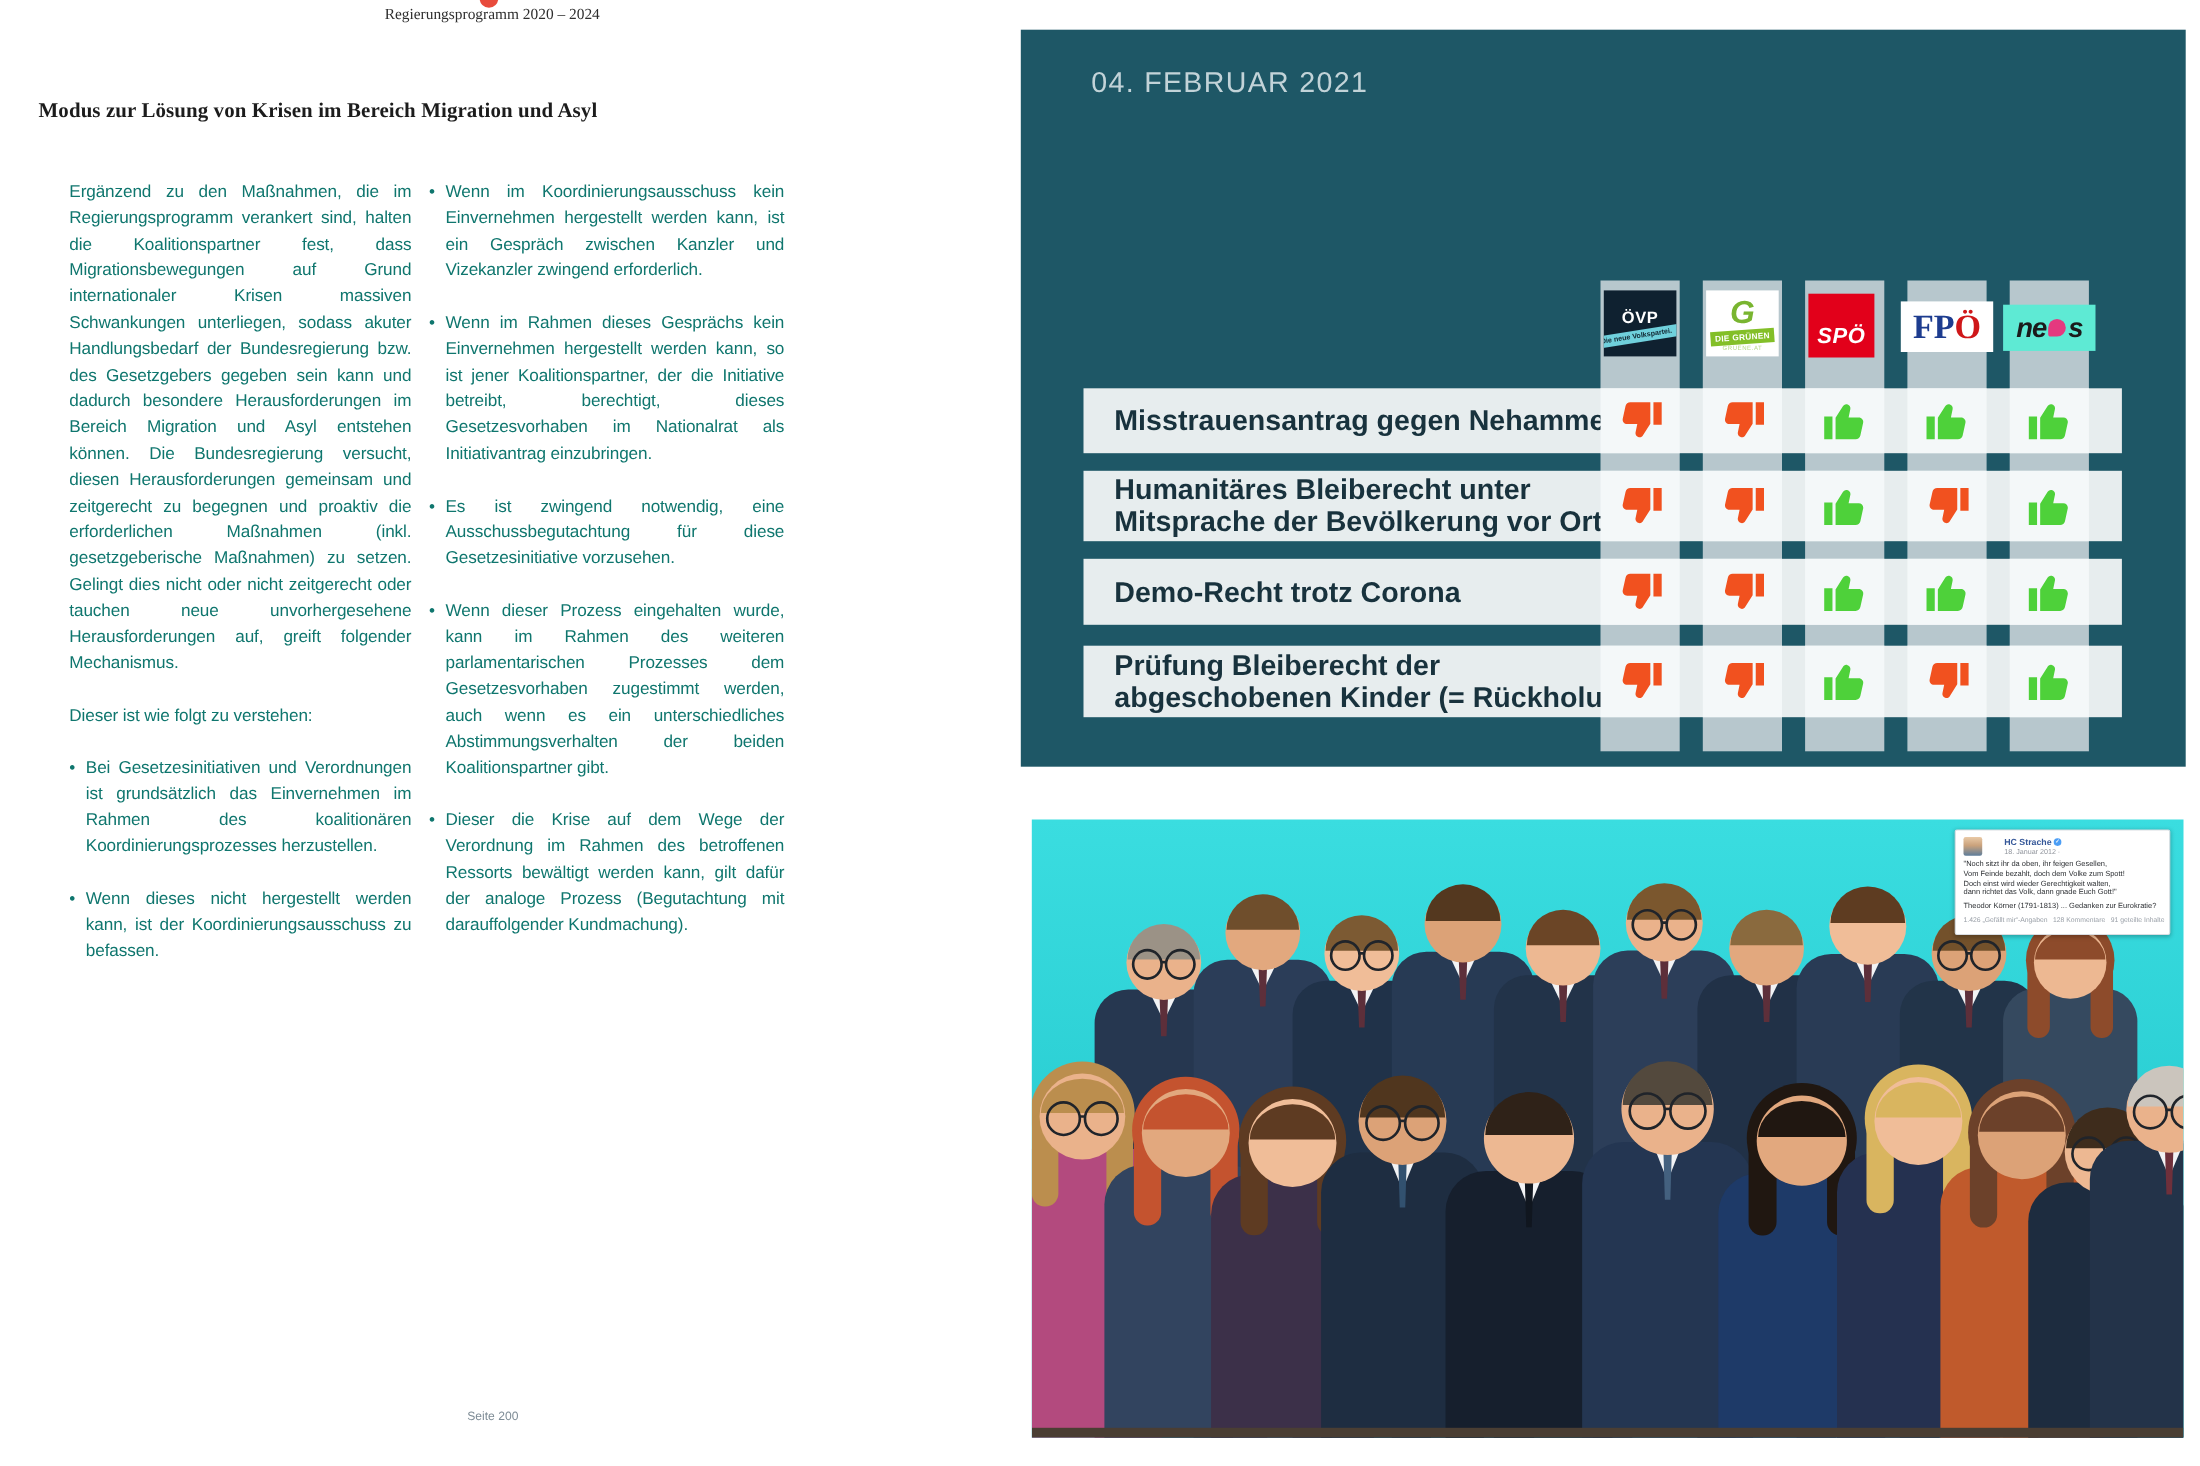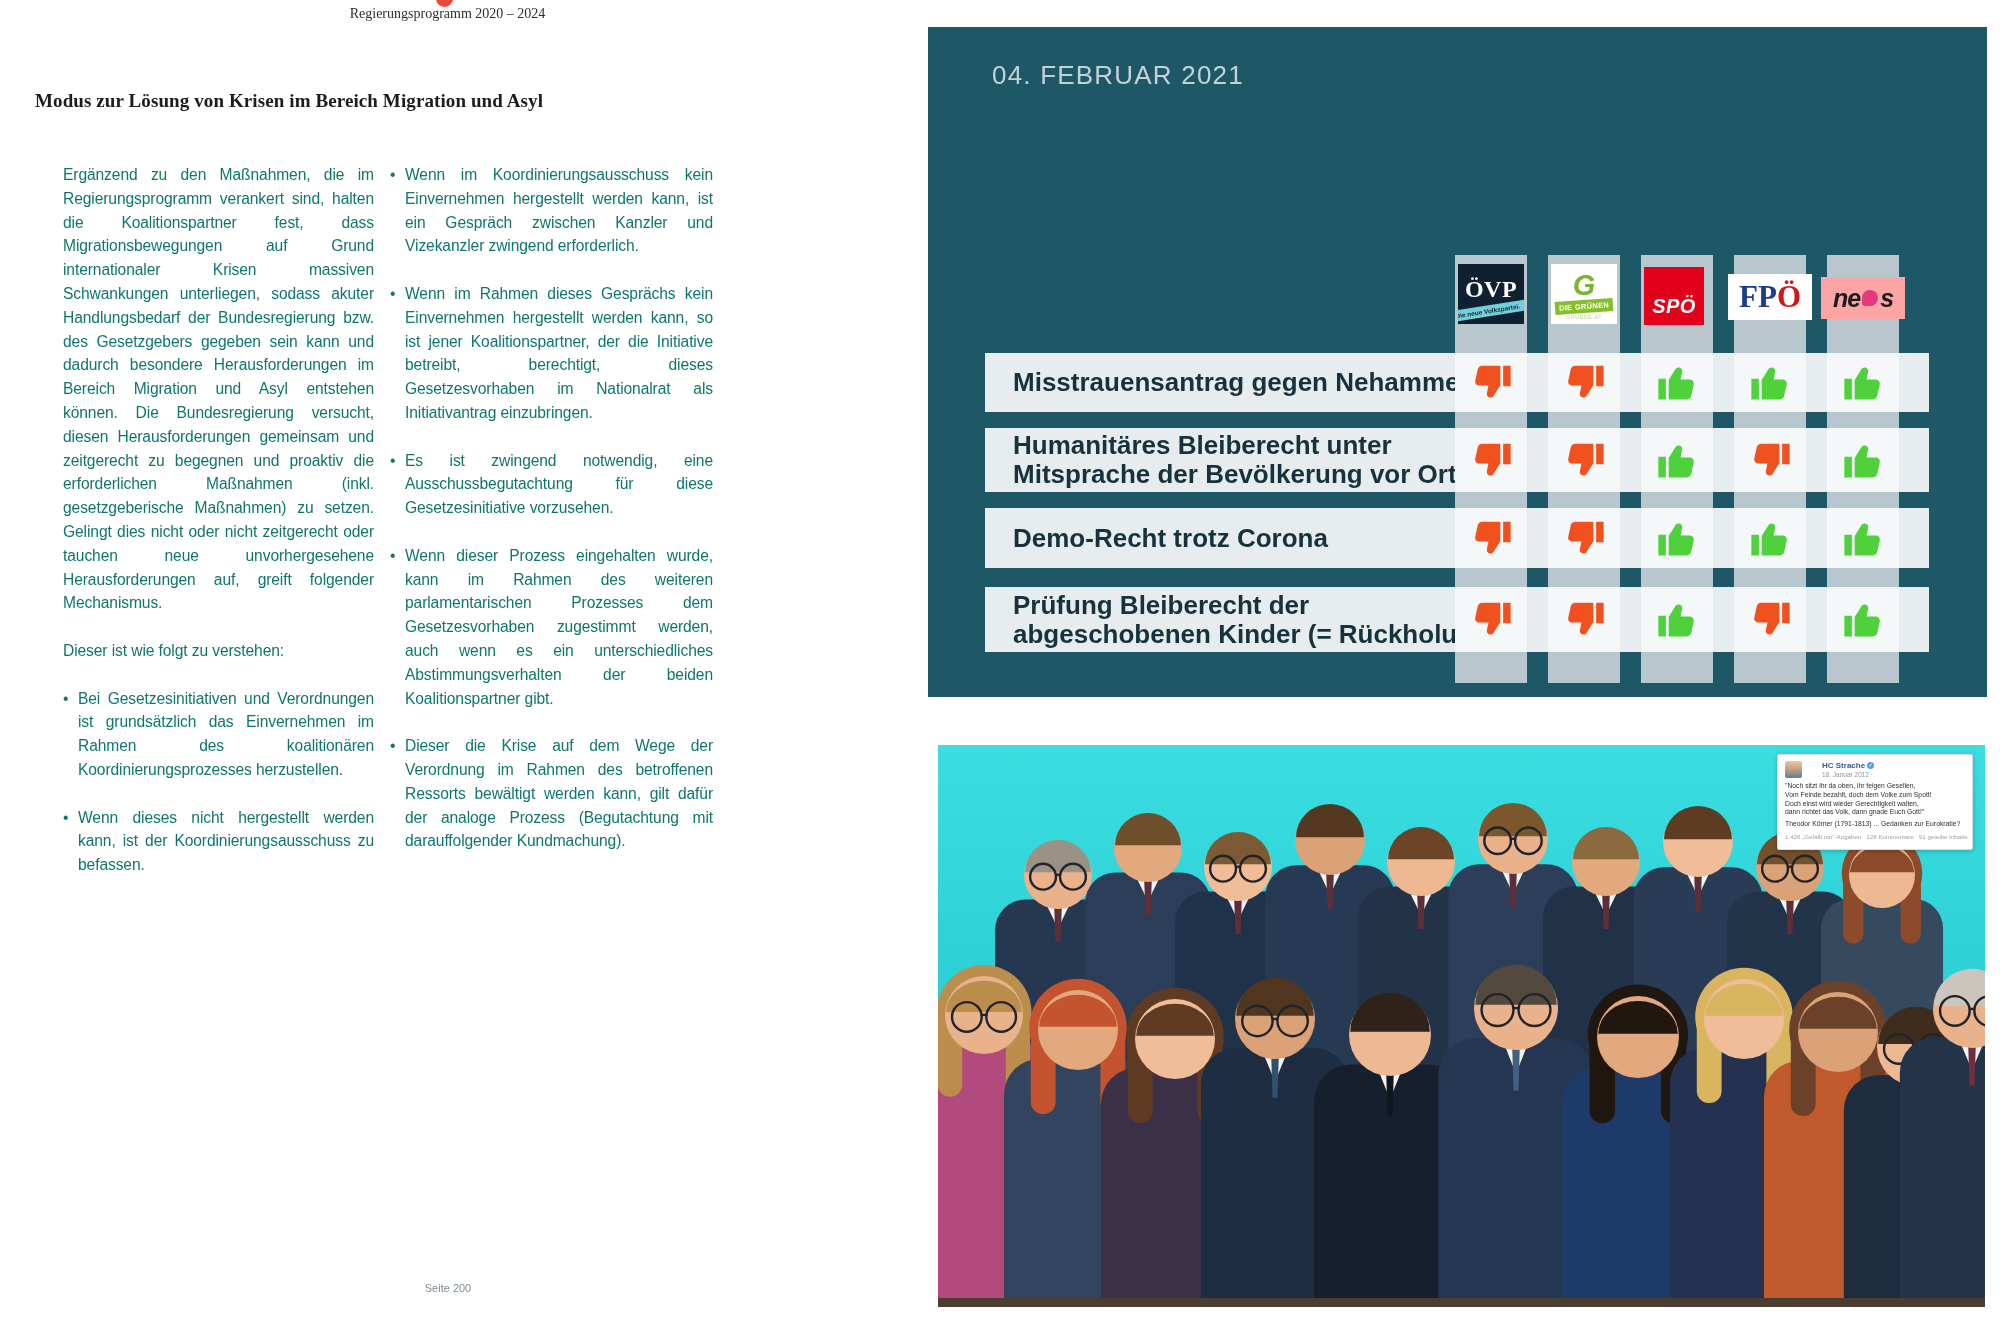--- a/index.html
+++ b/index.html
@@ -42,39 +42,39 @@
   .thumb{width:45px;height:45px;display:block;}
   .thumb.up path{fill:#4ed13a;}
   .thumb.down{transform:rotate(180deg);}
   .thumb.down path{fill:#f1511f;}
 
   
   .logo{position:absolute;display:flex;align-items:center;justify-content:center;
         overflow:hidden;box-sizing:border-box;}
   .logo.oevp{left:530px;top:237px;width:66px;height:60px;background:#0f2130;
              flex-direction:column;}
-  .oevp-txt{color:#fff;font-weight:800;font-size:24px;letter-spacing:.5px;margin-top:3px;font-family:Liberation Serif, serif;}
+  .oevp-txt{color:#fff;font-weight:800;font-size:15px;letter-spacing:.5px;margin-top:3px;}
   .oevp-band{background:#6fd0dc;color:#122631;font-size:6.5px;line-height:7px;
              font-weight:700;width:120%;transform:rotate(-9deg);
              padding:2px 0 2px 8px;margin-top:2px;}
   .logo.gruene{left:623px;top:237px;width:66px;height:60px;background:#fff;
                flex-direction:column;}
   .g-mark{color:#79b530;font-size:29px;line-height:28px;font-weight:800;
           font-style:italic;margin-top:3px;}
   .g-band{background:#83bf28;color:#fff;font-size:7.5px;font-weight:800;
           letter-spacing:.3px;padding:2px 4px;transform:rotate(-4deg);margin-top:1px;}
   .g-site{color:#b8d98a;font-size:5.5px;margin-top:1px;letter-spacing:.5px;}
   .logo.spoe{left:716px;top:240px;width:60px;height:58px;background:#e2001a;
              color:#fff;font-size:20px;font-weight:800;font-style:italic;
              letter-spacing:.5px;align-items:flex-end;padding-bottom:7px;}
   .logo.fpoe{left:800px;top:247px;width:84px;height:46px;background:#fff;
              font-family:"Liberation Serif",serif;font-weight:700;font-size:31px;}
   .fpoe-b{color:#1d3c8f;}
   .fpoe-r{color:#cf1719;}
-  .logo.neos{left:893px;top:250px;width:84px;height:42px;background:#fca5a5;
+  .logo.neos{left:893px;top:250px;width:84px;height:42px;background:#5eead4;
              color:#1b1b1b;font-size:25px;font-weight:800;font-style:italic;
              letter-spacing:-1px;}
   .neos-o{width:16px;height:16px;background:#e5397f;border-radius:50% 50% 50% 15%;
           margin:0 2px;display:inline-block;}
 
   
   .photo{position:absolute;left:938px;top:745px;width:1047px;height:562px;
          background:linear-gradient(180deg,#3adde0 0%,#29cdd2 55%,#20c0c7 100%);
          overflow:hidden;}
   .photo svg{position:absolute;left:0;top:0;}

